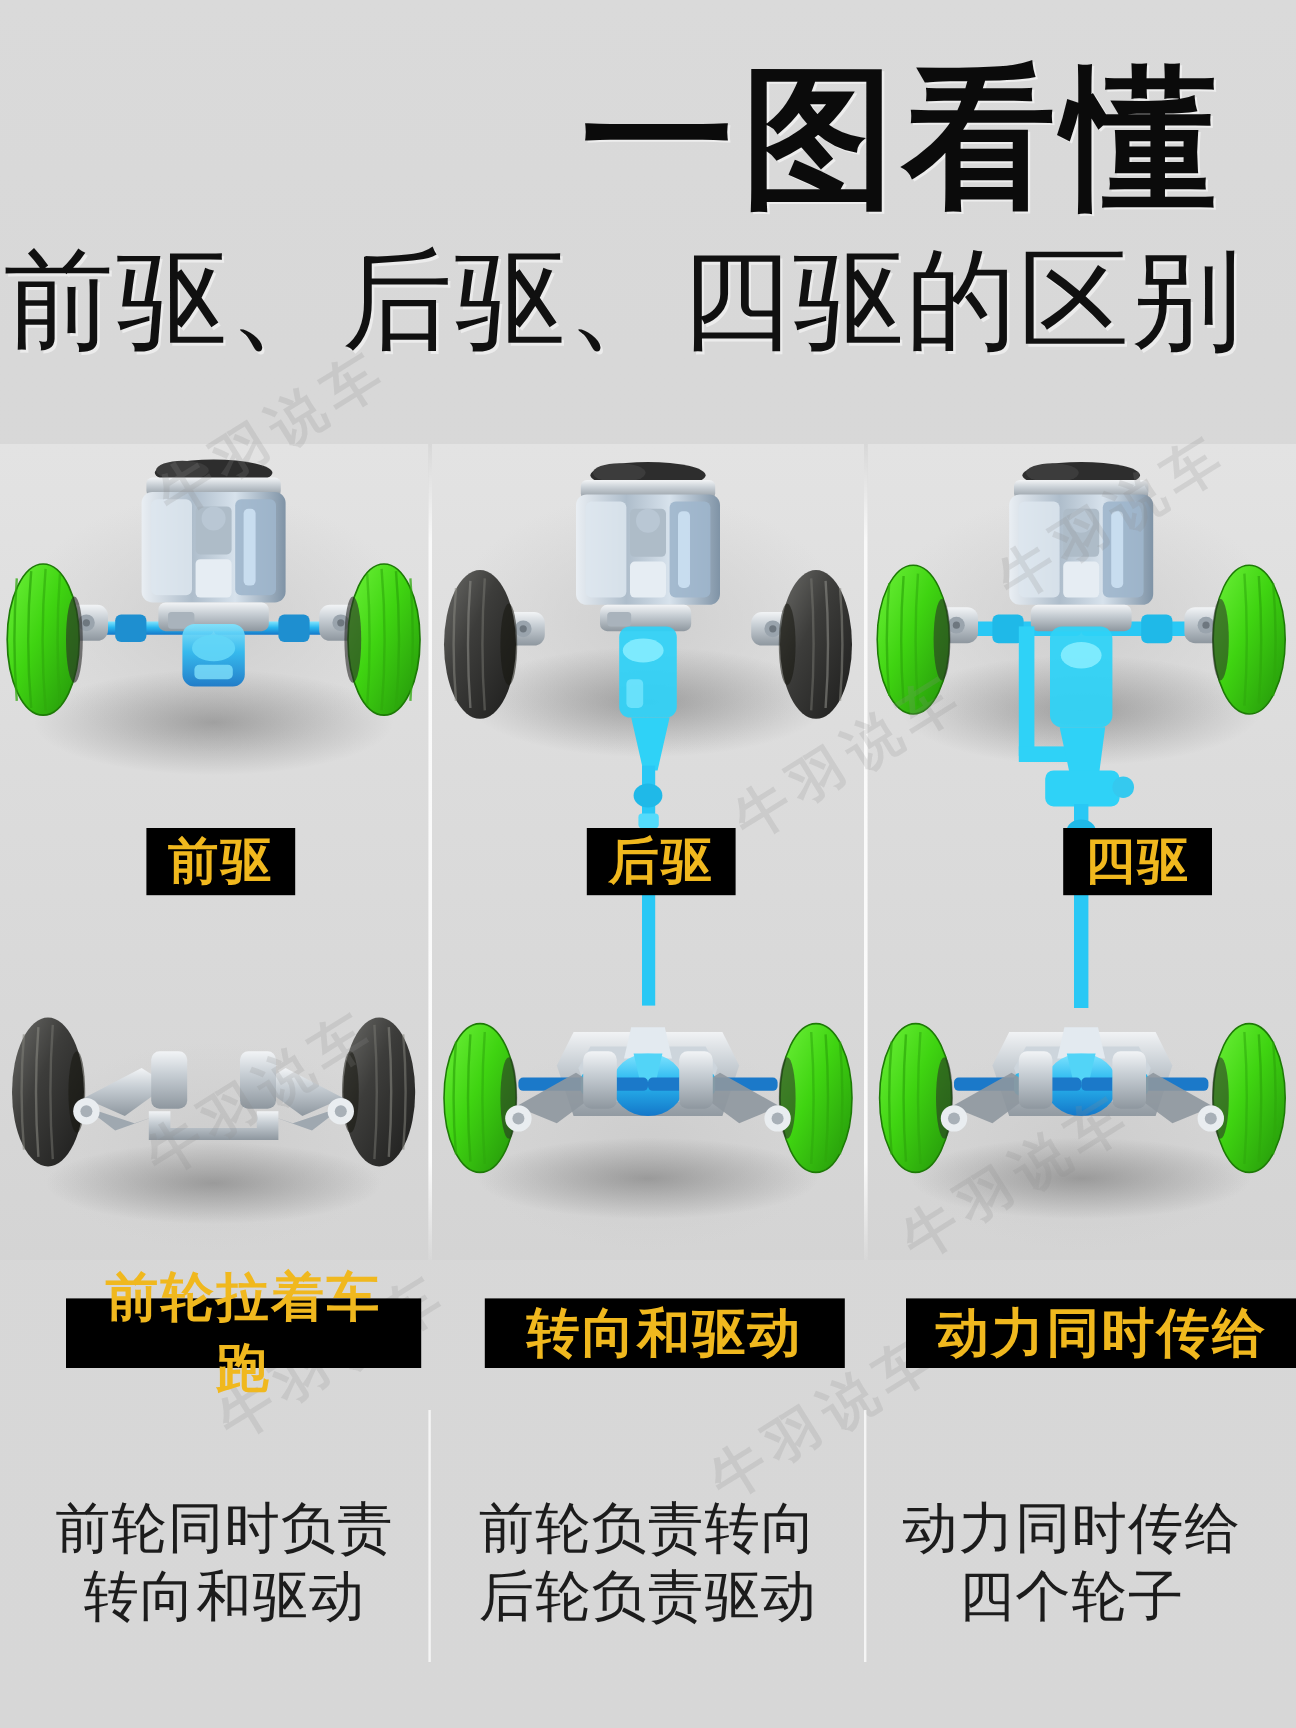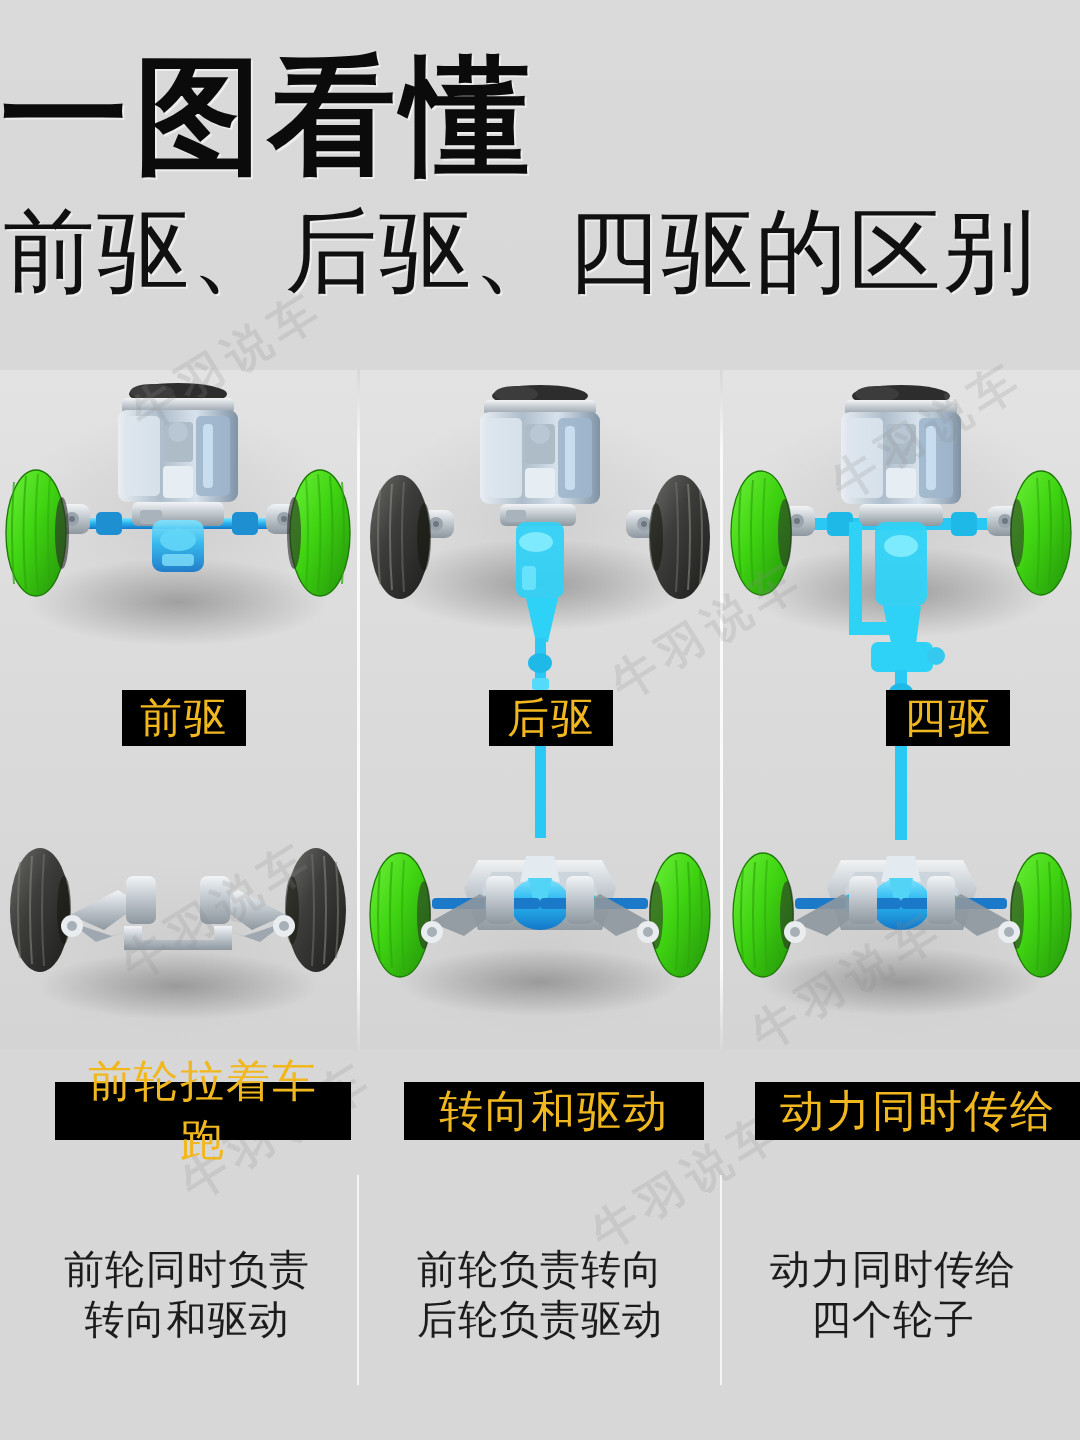--- a/index.html
+++ b/index.html
@@ -7,21 +7,21 @@
     width:1080px;height:1440px;
     background:#d9d9d9;
     font-family:"Liberation Sans","DejaVu Sans",sans-serif;
     overflow:hidden;position:relative;
   }
   .page{position:absolute;inset:0;background:linear-gradient(180deg,#dadada 0%,#d8d8d8 20%,#d7d7d7 100%);}
 
   
   .header{position:absolute;left:0;top:0;width:1080px;height:370px;}
   .title{
-    position:absolute;left:0;top:52px;width:1020px;text-align:left;
+    position:absolute;left:0;top:52px;width:1020px;text-align:right;
     font-size:128px;line-height:1;font-weight:700;color:#0b0b0b;
     letter-spacing:6px;
     text-shadow:2px 2px 0 rgba(255,255,255,.55);
   }
   .subtitle{
     position:absolute;left:0;top:205px;width:1040px;text-align:center;
     font-size:92px;line-height:1;font-weight:400;color:#101010;
     letter-spacing:2px;
     text-shadow:2px 2px 0 rgba(255,255,255,.5);
   }
@@ -46,38 +46,38 @@
     background:linear-gradient(180deg,rgba(255,255,255,0) 0%,rgba(255,255,255,.85) 12%,rgba(255,255,255,.9) 88%,rgba(255,255,255,0) 100%);}
   .divider.d1{left:357px;}
   .divider.d2{left:720px;}
 
   
   .dt{position:absolute;left:0;top:0;width:100%;height:100%;}
 
   
   .badge{
     position:absolute;background:#000;color:#f0b81e;
-    font-weight:400;display:flex;align-items:center;justify-content:center;
+    font-weight:700;display:flex;align-items:center;justify-content:center;
     letter-spacing:2px;
   }
   .badge-top{height:56px;font-size:42px;padding:0 12px;}
   .b1{left:122px;top:690px;width:100px;}
   .b2{left:489px;top:690px;width:100px;}
   .b3{left:886px;top:690px;width:100px;}
 
   .badge-bottom{height:58px;font-size:44px;padding:0 14px;text-align:center;}
   .bb1{left:55px;top:1082px;width:268px;}
   .bb2{left:404px;top:1082px;width:272px;}
   .bb3{left:755px;top:1082px;width:298px;}
 
   
   .descrow{position:absolute;left:0;top:1245px;width:1080px;height:140px;}
   .desc{
     position:absolute;top:0;width:330px;text-align:center;
-    font-size:40px;line-height:1.24;font-weight:500;color:#1c1c1c;
+    font-size:46px;line-height:1.24;font-weight:500;color:#1c1c1c;
     letter-spacing:1px;white-space:pre-line;
   }
   .d1c{left:22px;}
   .d2c{left:375px;}
   .d3c{left:728px;}
 
   .sep{position:absolute;top:1175px;width:2px;height:210px;background:rgba(255,255,255,.75);}
   .sep.s1{left:357px;}
   .sep.s2{left:720px;}
 </style>

